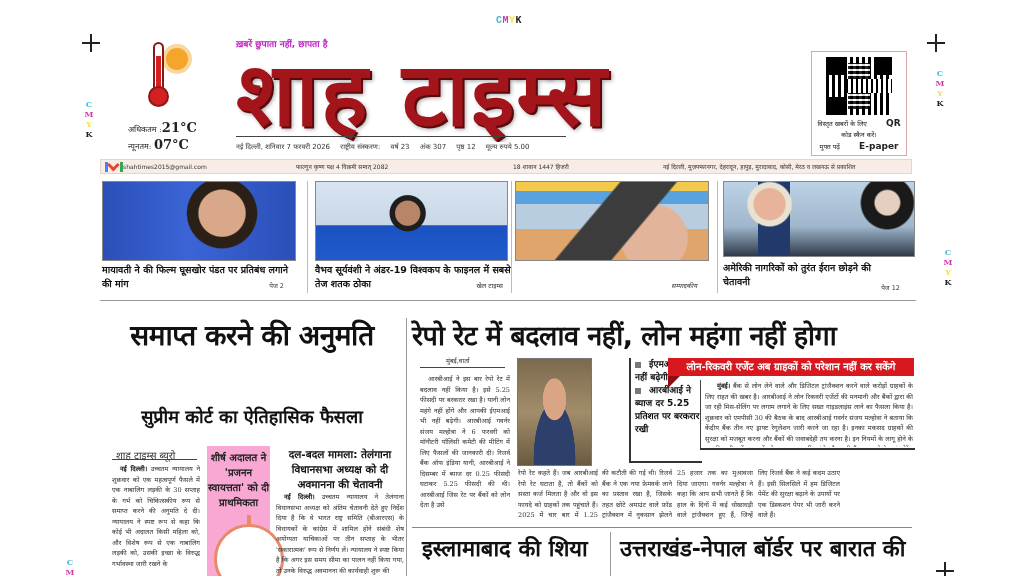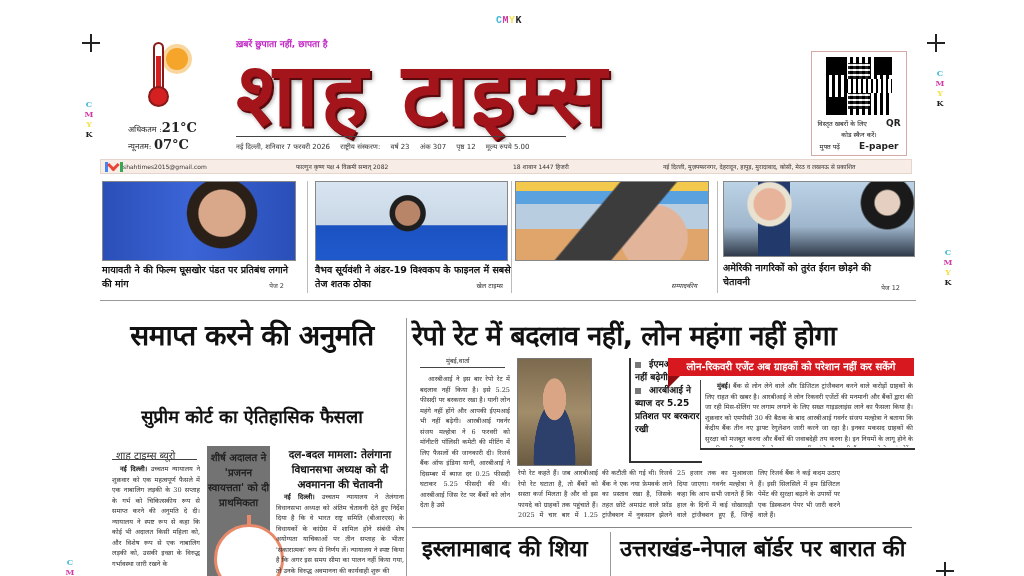--- a/index.html
+++ b/index.html
@@ -71,21 +71,21 @@
   
   .lead-head { position: absolute; left: 100px; top: 318px; width: 304px; text-align: center; font-weight: bold; color: #111; }
   .lead-head .l1 { font-size: 28px; line-height: 34px; letter-spacing: -0.5px; white-space: nowrap; }
   .lead-head .l2 { font-size: 28px; line-height: 36px; letter-spacing: -0.5px; white-space: nowrap; }
   .lead-sub { position: absolute; left: 100px; top: 404px; width: 304px; text-align: center; font-size: 18px; font-weight: bold; color: #111; white-space: nowrap; }
   .byline { position: absolute; left: 116px; top: 448px; font-size: 10px; color: #333; }
   .byline-rule { position: absolute; left: 112px; top: 459px; width: 85px; height: 1px; background: #444; }
   .body-col { position: absolute; font-family: "DejaVu Serif", serif; font-size: 6.5px; line-height: 10.5px; color: #333; text-align: justify; overflow: hidden; }
   .body-col b { color: #111; }
 
-  .quote-box { position: absolute; left: 207px; top: 446px; width: 63px; height: 130px; background: #737373; text-align: center; }
+  .quote-box { position: absolute; left: 207px; top: 446px; width: 63px; height: 130px; background: #f9a8d4; text-align: center; }
   .quote-box .q { font-size: 10px; font-weight: bold; line-height: 15px; color: #222; padding-top: 4px; }
   .quote-arc { position: absolute; left: 214px; top: 524px; width: 70px; height: 70px; border: 3px solid #e88a6a; border-radius: 50%; background: #fff; }
   .quote-arc::before { content:""; position:absolute; left: 30px; top:-12px; width: 4px; height: 12px; background: #e88a6a; }
 
   .side-head { position: absolute; left: 274px; top: 447px; width: 132px; text-align: center; font-size: 10.5px; font-weight: bold; line-height: 15px; color: #111; }
 
   .vsep { position: absolute; width: 1px; background: #999; }
 
   
   .repo-head { position: absolute; left: 412px; top: 316px; font-size: 27px; font-weight: bold; color: #111; letter-spacing: -0.5px; white-space: nowrap; }

